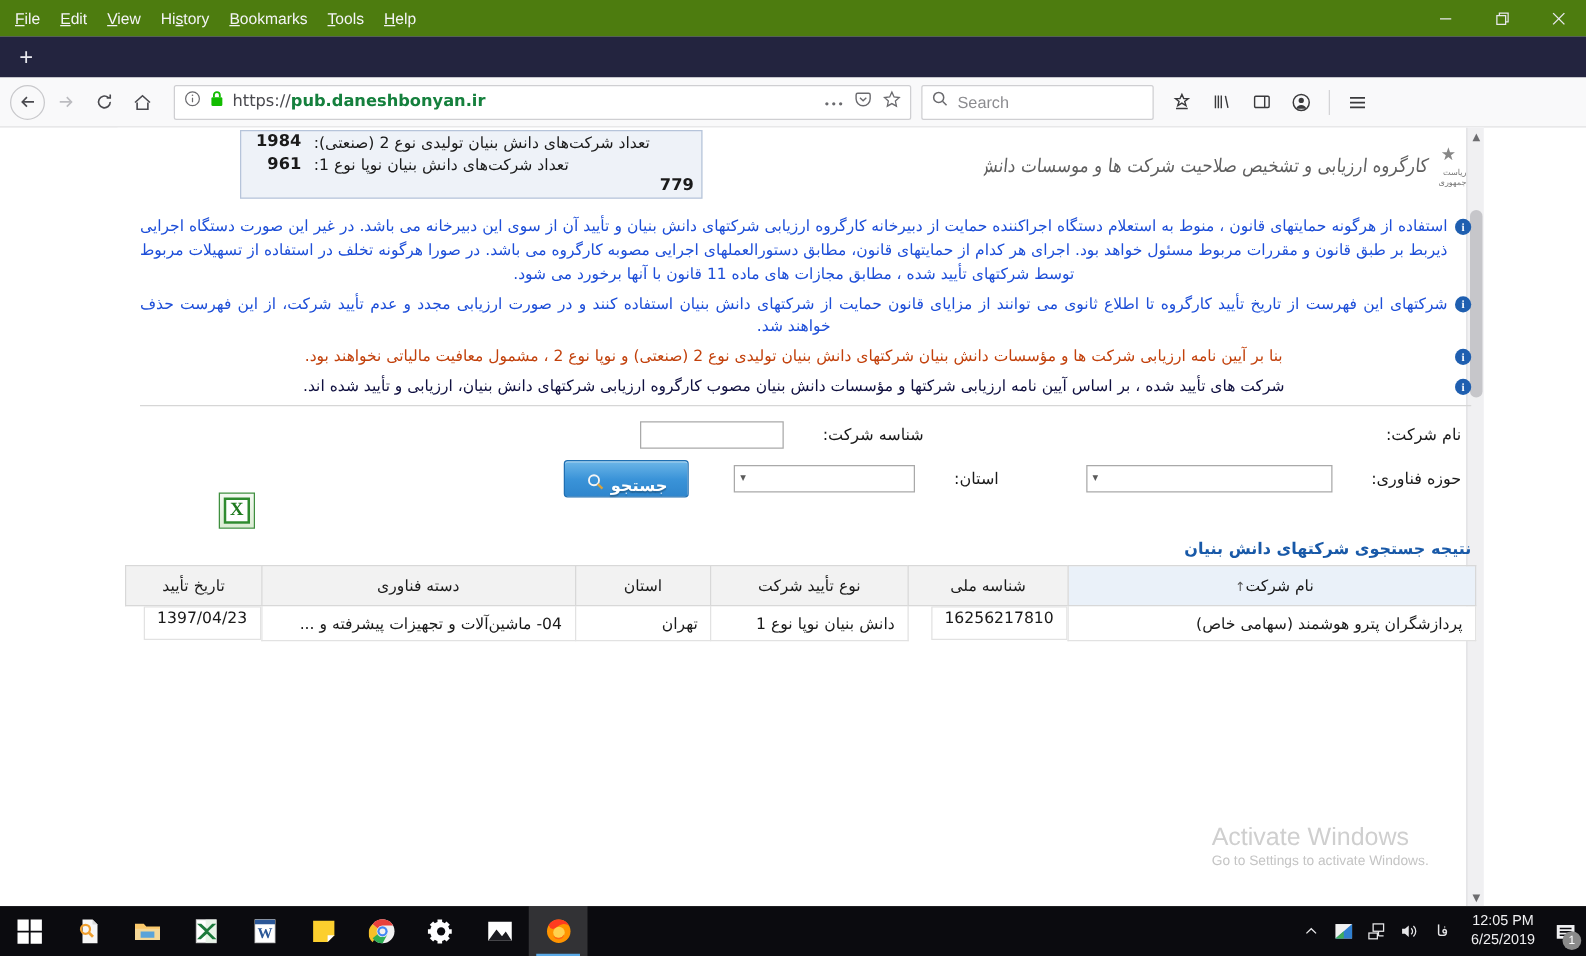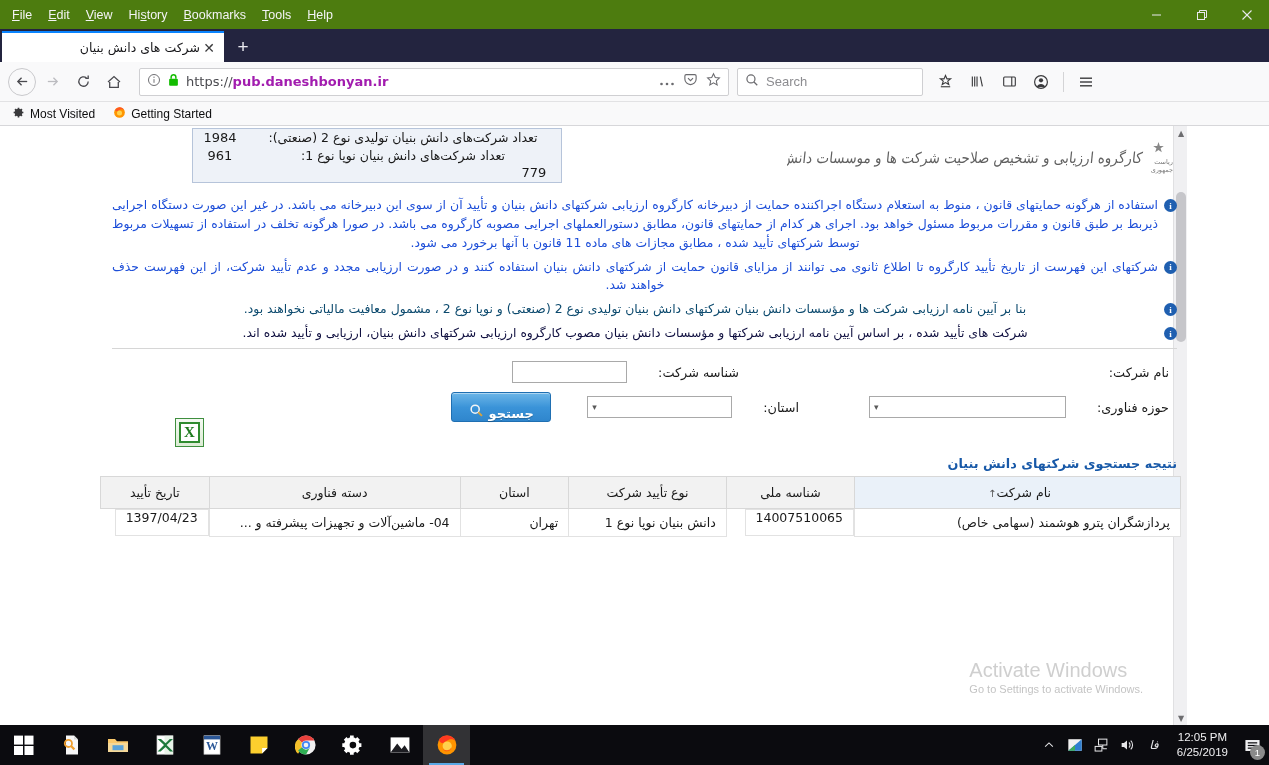--- a/index.html
+++ b/index.html
@@ -95,21 +95,21 @@
   }
   .nav-btn.disabled { color: #bcbcc0; }
   .nav-btn.circled { border: 1px solid #c9c9cc; border-radius: 50%; width: 28px; height: 28px; }
   .urlbar {
     flex: 1 1 auto; height: 28px; margin: 0 7px 0 9px;
     background: #fff; border: 1px solid #cfcfd2; border-radius: 2px;
     display: flex; align-items: center; padding: 0 7px; gap: 6px;
     max-width: 590px;
   }
   .url-text { font-size: 13px; color: #4b4b50; font-family: "DejaVu Sans", sans-serif; }
-  .url-text b { color: #a21caf; font-weight: 600; }
+  .url-text b { color: #15803d; font-weight: 600; }
   .url-right { margin-left: auto; display: flex; align-items: center; gap: 8px; color: #6a6a6e; }
   .searchbar {
     width: 186px; height: 28px; background: #fff;
     border: 1px solid #cfcfd2; border-radius: 2px;
     display: flex; align-items: center; padding: 0 7px; gap: 7px;
   }
   .search-ph { font-size: 13px; color: #8c8c90; }
   .nav-icons { display: flex; align-items: center; gap: 2px; margin-left: 6px; }
   .nav-sep { width: 1px; height: 20px; background: #d4d4d6; margin: 0 5px; }
 
@@ -148,22 +148,22 @@
   
   .stats {
     position: absolute; right: 625px; top: 2px; width: 370px;
     border: 1px solid #b6c4da; background: #eef2f8;
     font-size: 12.5px; color: #1a1a1a;
   }
   .stats-row {
     display: flex; align-items: center; height: 17.5px;
     padding: 0 6px; gap: 10px;
   }
-  .stats-label { flex: 1 1 auto; text-align: center; }
-  .stats-val { font-weight: normal; font-size: 13px; width: 42px; text-align: center; direction: ltr; }
+  .stats-label { flex: 1 1 auto; text-align: left; }
+  .stats-val { font-weight: bold; font-size: 13px; width: 42px; text-align: right; direction: ltr; }
 
   
   .hdr-logo {
     position: absolute; right: 10px; top: 3px; width: 390px; height: 56px;
     display: flex; align-items: center; justify-content: flex-start;
     overflow: hidden;
   }
   .hdr-logo .calli {
     font-family: "DejaVu Sans", sans-serif;
     font-size: 13.5px; color: #4a4a4a; white-space: nowrap;
@@ -186,21 +186,21 @@
   .note-ico {
     flex: 0 0 auto; width: 13px; height: 13px; border-radius: 50%;
     background: #1f5fb0; color: #fff; font-size: 9px; font-weight: bold;
     display: flex; align-items: center; justify-content: center;
     margin-top: 3px; font-family: "Liberation Serif", serif;
   }
   .note-body {
     flex: 1 1 auto; font-size: 12.4px; line-height: 1.52;
     color: #1d4ed8; text-align: justify; text-align-last: center;
   }
-  .note-body.red { color: #0c4a6e; }
+  .note-body.red { color: #c2410c; }
   .note-body.dark { color: #101040; }
 
   
   .divider {
     position: absolute; right: 10px; top: 222px; width: 1065px;
     border-top: 1px solid #d6d6d6;
   }
 
   
   .form {
@@ -294,21 +294,21 @@
     content: ""; position: absolute; bottom: 0; left: 6px; right: 6px;
     height: 2px; background: #5aa9e6;
   }
   .tray { margin-left: auto; display: flex; align-items: center; height: 40px; padding-right: 2px; }
   .tray-ico {
     width: 26px; height: 40px; display: flex; align-items: center; justify-content: center;
     color: #e6e6e8;
   }
   .tray-lang {
     min-width: 28px; height: 40px; display: flex; align-items: center; justify-content: center;
-    color: #e6e6e8; font-size: 12px; font-family: "DejaVu Sans", sans-serif; font-style: italic;
+    color: #e6e6e8; font-size: 12px; font-family: "DejaVu Sans", sans-serif;
   }
   .tray-clock {
     height: 40px; padding: 0 9px; display: flex; flex-direction: column;
     align-items: center; justify-content: center; color: #f0f0f2;
     font-size: 11.5px; line-height: 1.32; font-family: "Liberation Sans", sans-serif;
   }
   .tray-notif {
     width: 30px; height: 40px; display: flex; align-items: center; justify-content: center;
     position: relative; color: #f0f0f2;
   }
@@ -374,24 +374,20 @@
       <div class="win-btn close">
         <svg width="12" height="12" viewBox="0 0 12 12" stroke="currentColor" stroke-width="1.1">
           <line x1="1.5" y1="1.5" x2="10.5" y2="10.5"></line>
             <line x1="10.5" y1="1.5" x2="1.5" y2="10.5"></line>
         </svg>
       </div>
     </div>
   </div>
 
   <div class="tabstrip">
-    <div class="tab">
-      <div class="tab-title">شرکت های دانش بنیان</div>
-      <div class="tab-close">✕</div>
-    </div>
     <div class="newtab">+</div>
   </div>
 
   <div class="navbar">
     <div class="nav-btn circled">
       <svg width="15" height="15" viewBox="0 0 16 16" fill="none" stroke="currentColor" stroke-width="1.4">
         <line x1="13" y1="8" x2="3" y2="8"></line>
           <polyline points="7,4 3,8 7,12"></polyline>
       </svg>
     </div>
@@ -493,41 +489,20 @@
       <div class="nav-btn">
         <svg width="16" height="16" viewBox="0 0 16 16" stroke="#3a3a3c" stroke-width="1.4">
           <line x1="2" y1="4.2" x2="14" y2="4.2"></line>
             <line x1="2" y1="8" x2="14" y2="8"></line>
             <line x1="2" y1="11.8" x2="14" y2="11.8"></line>
         </svg>
       </div>
     </div>
   </div>
 
-  <div class="bookmarks">
-    <div class="bm">
-      <span>
-        <svg width="13" height="13" viewBox="0 0 16 16" fill="#3a3a3c">
-          <path d="M8 5.3a2.7 2.7 0 1 0 0 5.4 2.7 2.7 0 0 0 0-5.4zm0 4.1a1.4 1.4 0 1 1 0-2.8 1.4 1.4 0 0 1 0 2.8z"></path>
-          <path d="M14 7h-1.3a4.8 4.8 0 0 0-.6-1.4l.9-.9-1.7-1.7-.9.9A4.8 4.8 0 0 0 9 3.3V2H7v1.3a4.8 4.8 0 0 0-1.4.6l-.9-.9-1.7 1.7.9.9A4.8 4.8 0 0 0 3.3 7H2v2h1.3a4.8 4.8 0 0 0 .6 1.4l-.9.9 1.7 1.7.9-.9a4.8 4.8 0 0 0 1.4.6V14h2v-1.3a4.8 4.8 0 0 0 1.4-.6l.9.9 1.7-1.7-.9-.9a4.8 4.8 0 0 0 .6-1.4H14z"></path>
-        </svg>
-      </span>
-      <span class="bm-label">Most Visited</span>
-    </div>
-    <div class="bm">
-      <span>
-        <svg width="13" height="13" viewBox="0 0 16 16">
-          <circle cx="8" cy="8" r="6.6" fill="#ff9500"></circle>
-          <path d="M8 1.6a6.4 6.4 0 0 1 5.8 3.7c-1.2-1.3-3-1.5-4.6-1-2 .6-2.6 2-4.4 2.3A3 3 0 0 1 2.6 5 6.4 6.4 0 0 1 8 1.6z" fill="#ff5722"></path>
-          <circle cx="8" cy="8.6" r="3.1" fill="#ffd24d"></circle>
-        </svg>
-      </span>
-      <span class="bm-label">Getting Started</span>
-    </div>
-  </div>
 
   <div class="viewport">
     <div class="page">
 
       <div class="vscroll">
         <div class="vscroll-arrow" style="top:0">▲</div>
         <div class="vscroll-thumb"></div>
         <div class="vscroll-arrow" style="bottom:0">▼</div>
       </div>
 
@@ -628,21 +603,21 @@
             <th style="width:118px">شناسه ملی</th>
             <th style="width:145px">نوع تأیید شرکت</th>
             <th style="width:100px">استان</th>
             <th style="width:185px">دسته فناوری</th>
             <th style="width:100px">تاریخ تأیید</th>
           </tr>
         </thead>
         <tbody>
           <tr>
             <td>پردازشگران پترو هوشمند (سهامی خاص)</td>
-            <td class="num">14007510065</td>
+            <td class="num">16256217810</td>
             <td>دانش بنیان نوپا نوع 1</td>
             <td>تهران</td>
             <td>04- ماشین‌آلات و تجهیزات پیشرفته و ...</td>
             <td class="num">1397/04/23</td>
           </tr>
         </tbody>
       </table>
 
       <div class="watermark">
         <div class="wm1">Activate Windows</div>

